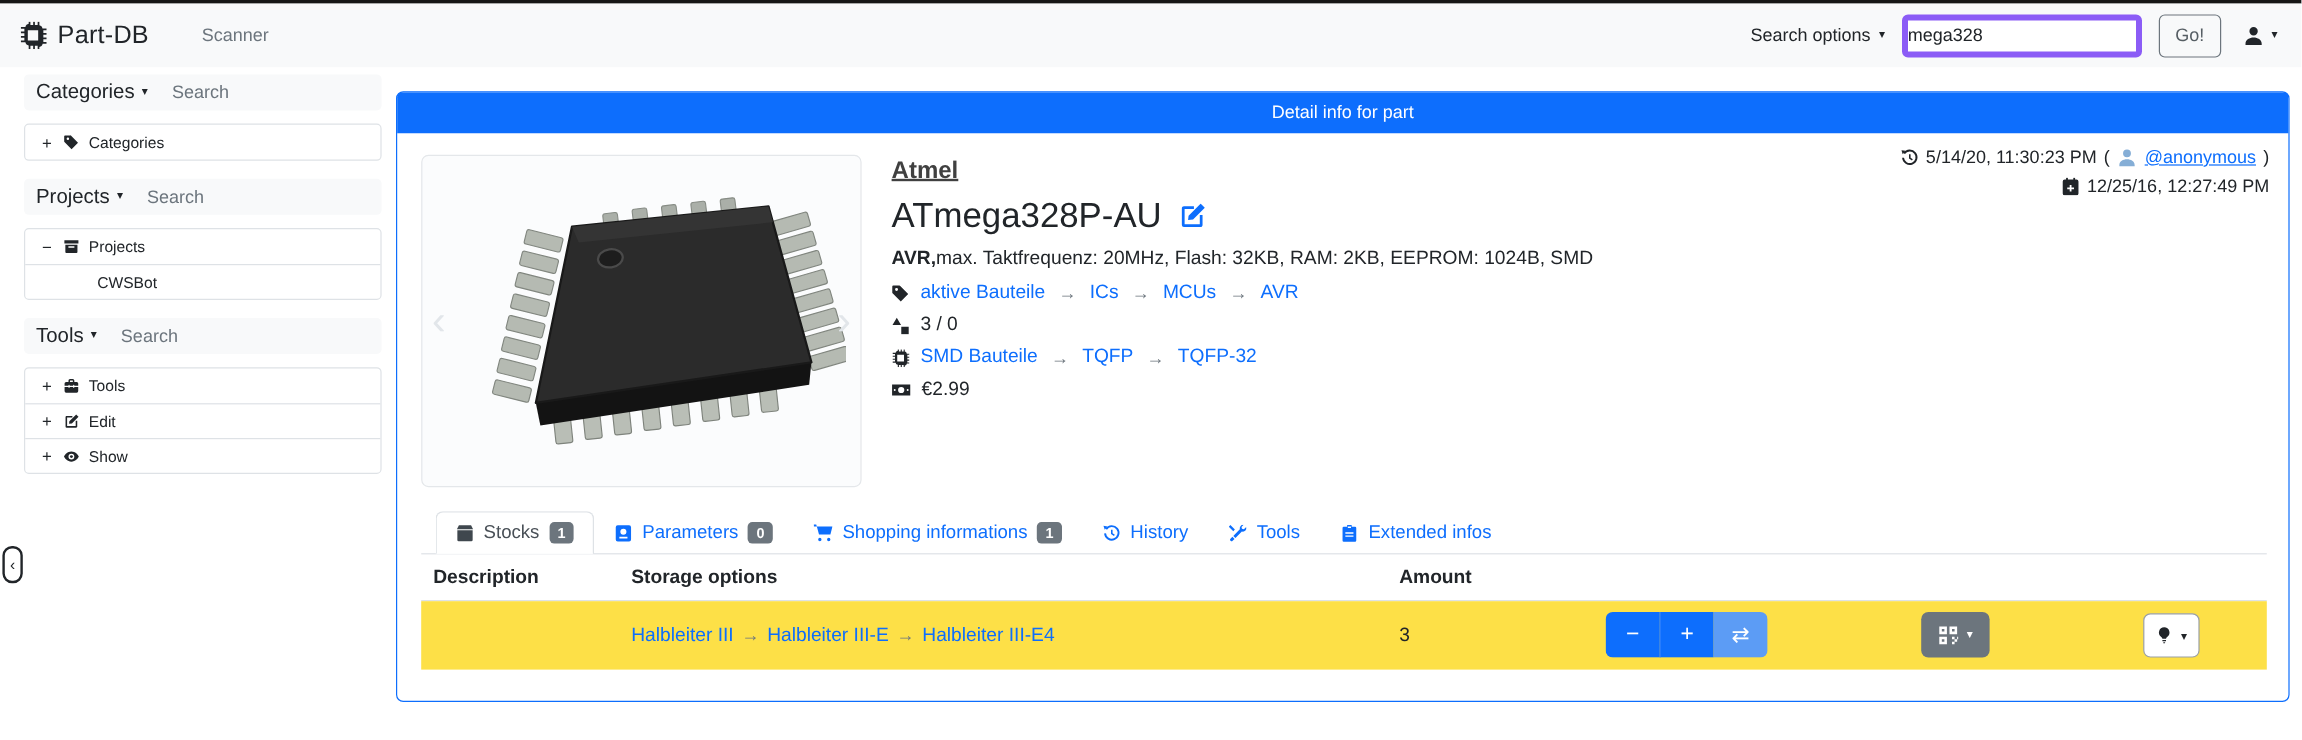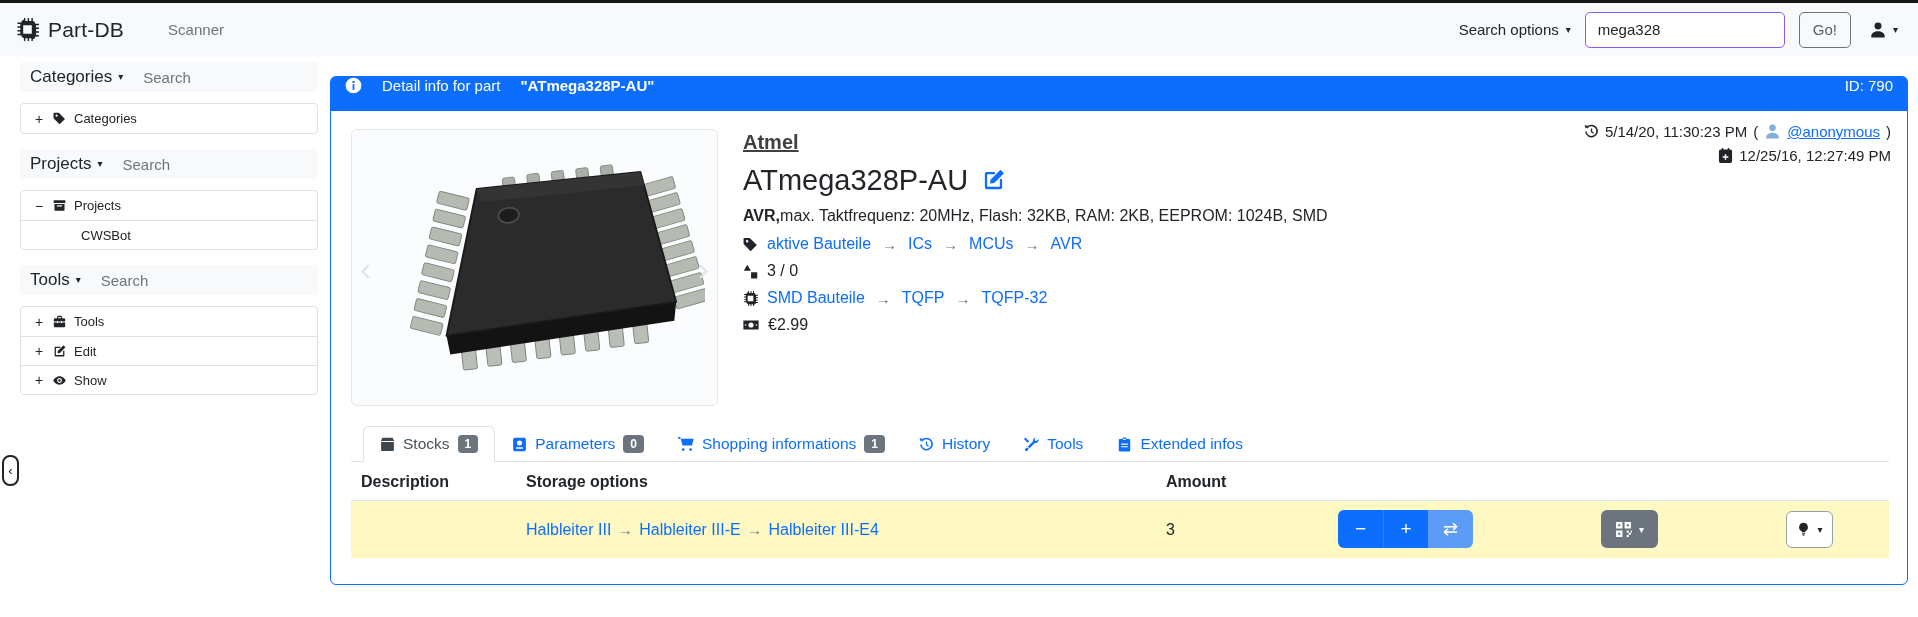--- a/index.html
+++ b/index.html
@@ -17,22 +17,22 @@
     position:absolute; left:0; top:3px; width:100%; height:53px;
     background:#f8f9fa; display:flex; align-items:center; padding:0 16px 0 16px;
   }
   .brand { display:flex; align-items:center; gap:9px; cursor:pointer; }
   .brand-title { font-size:21px; color:#212529; letter-spacing:.2px; }
   .nav-scanner { margin-left:44px; font-size:15px; color:#6c757d; cursor:pointer; }
   .nav-right { margin-left:auto; display:flex; align-items:center; gap:14px; }
   .search-options { display:flex; align-items:center; gap:7px; font-size:15px; color:#212529; cursor:pointer; }
   .caret { font-size:10px; color:#212529; line-height:1; }
   .nav-search-input {
-    width:200px; height:36px; border:1px solid #8b5cf6; border-radius:5px;
-    padding:6px 12px; font-size:15px; color:#212529; background:#fff;
+    width:200px; height:36px; border:5px solid #8b5cf6; border-radius:5px;
+    padding:6px 0; font-size:15px; color:#212529; background:#fff;
     font-family:"Liberation Sans", sans-serif; outline:none;
   }
   .go-btn {
     height:36px; padding:0 13px; background:#f8f9fa; border:1px solid #6c757d;
     border-radius:5px; font-size:15px; color:#565e64; cursor:pointer;
     font-family:"Liberation Sans", sans-serif;
   }
   .user-menu { display:flex; align-items:center; gap:6px; cursor:pointer; padding:0 4px; }
 
   
@@ -60,22 +60,22 @@
     border:2px solid #212529; border-radius:8px; display:flex; align-items:center;
     justify-content:center; font-size:13px; color:#212529; cursor:pointer; background:#fff;
   }
 
   
   .card {
     position:absolute; left:330px; top:76px; width:1578px; height:509px;
     border:1px solid #0d6efd; border-radius:6px; background:#fff;
   }
   .card-header {
-    height:34px; background:#0d6efd; color:#fff; display:flex; 
-    padding:0 14px; font-size:15px; gap:20px; border-radius:4px 4px 0 0;
+    height:34px; background:#0d6efd; color:#fff; display:flex; align-items:center;
+    padding:0 14px; font-size:15px; gap:8px; border-radius:4px 4px 0 0;flex-direction:column;
   }
   .card-header .part-quoted { font-weight:bold; }
   .card-id { margin-left:auto; font-size:15px; }
   .card-body { position:relative; height:475px; }
 
   .image-box {
     position:absolute; left:20px; top:18px; width:367px; height:277px;
     border:1px solid #e4e7ea; border-radius:6px; background:#fbfcfd;
     display:flex; align-items:center; justify-content:center; overflow:hidden;
   }
@@ -108,21 +108,21 @@
   }
   .tab.active { background:#fff; color:#495057; border-color:#dee2e6 #dee2e6 #fff #dee2e6;margin-left:12px; }
   .tab-badge {
     background:#6c757d; color:#fff; font-size:12px; font-weight:bold;
     border-radius:4px; padding:3px 7px; line-height:1;
   }
 
   
   .stock-table { position:absolute; left:20px; top:352px; width:1538px; font-size:16px; }
   .t-head { display:flex; height:38px; align-items:center; font-weight:bold; color:#212529; border-bottom:1px solid #dee2e6; }
-  .t-row { position:relative; display:flex; height:57px; align-items:center; background:#fef9c3; }
+  .t-row { position:relative; display:flex; height:57px; align-items:center; background:#fde047; }
   .col-desc { width:175px; padding-left:10px; }
   .col-loc { width:640px; }
   .col-amt { width:160px; }
 
   .btn { border:none; cursor:pointer; font-family:"Liberation Sans", sans-serif; }
   .qty-group { position:absolute; left:987px; top:9px; display:flex; border-radius:6px; overflow:hidden; }
   .qty-btn { width:45px; height:38px; color:#fff; font-size:19px; display:flex; align-items:center; justify-content:center; }
   .qty-minus, .qty-plus { background:#0d6efd; }
   .qty-plus { border-left:1px solid #2f80fd; }
   .qty-move { background:#5c9cf5; font-size:18px; }

